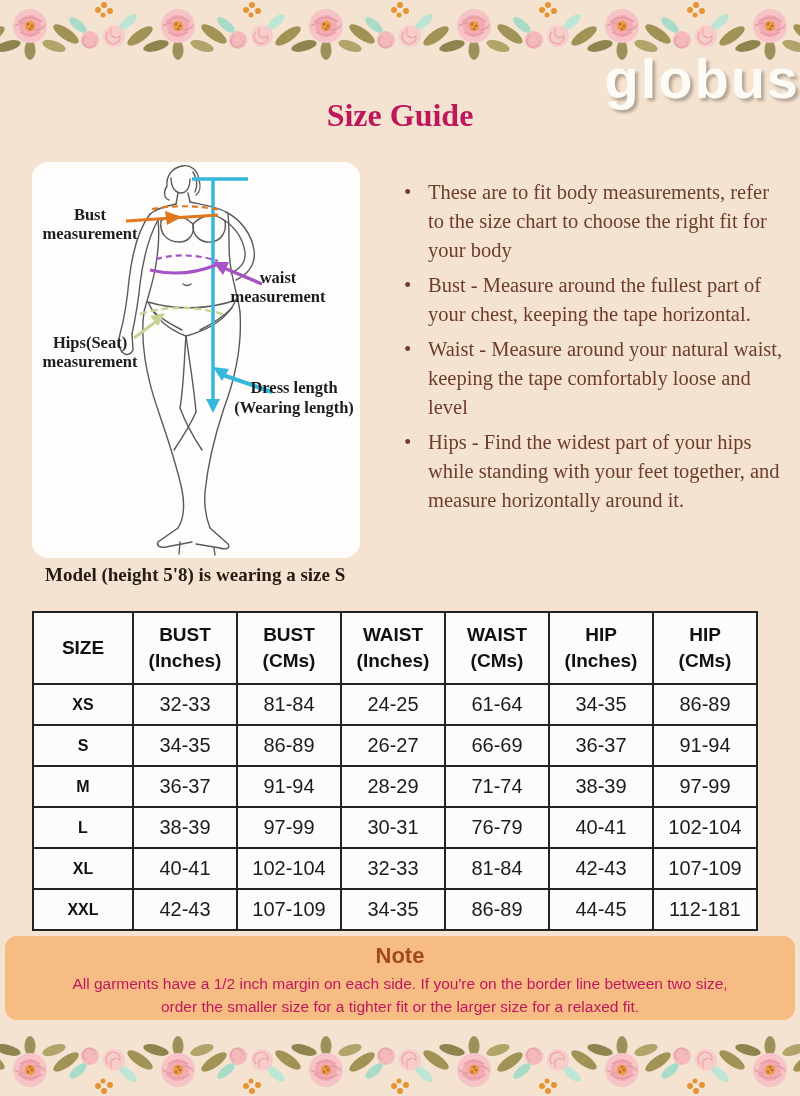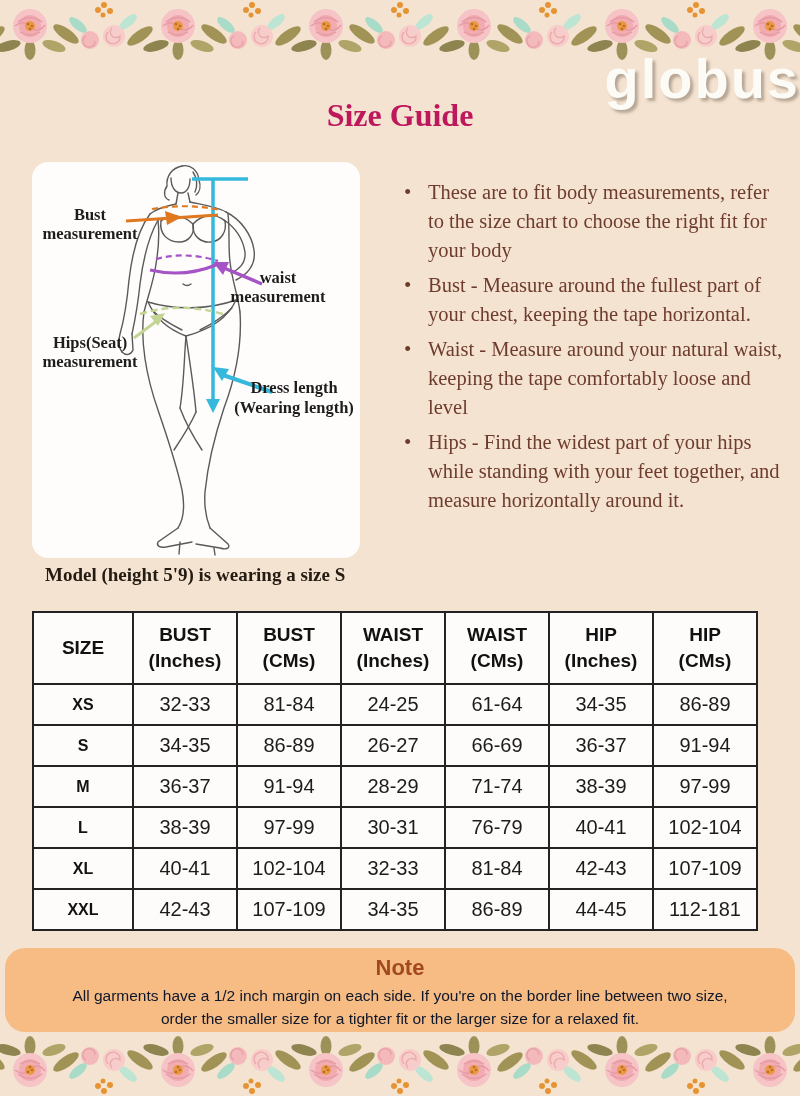--- a/index.html
+++ b/index.html
@@ -55,27 +55,26 @@
   }
   .size-table thead th{height:68px;font-size:19px;font-weight:700;color:#111;}
   .size-table thead .hl{line-height:26px;}
   .size-table .hl:empty{display:none;}
   .size-table tbody th{height:37px;font-size:16px;font-weight:700;color:#111;margin-top:28px;}
   .size-table tbody td{font-size:20px;font-weight:400;color:#1c1c1c;}
   .size-table col.c-size{width:100px;}
 
   .note-band{
     left:5px;top:936px;width:790px;height:84px;background:#f6bc84;
-    border-radius:20px;text-align:center;box-sizing:border-box;padding-top:7px;
+    border-radius:12px;text-align:center;box-sizing:border-box;padding-top:7px;
     font-family:"Liberation Sans",sans-serif;
-    margin-top:12px;
   }
   .note-title{font-size:22px;font-weight:700;color:#a2491f;}
   .note-text{
-    margin:3px auto 0;width:660px;font-size:15.5px;line-height:23px;color:#0f172a;
+    margin:3px auto 0;width:660px;font-size:15.5px;line-height:23px;color:#be185d;
   }
 </style>
 </head>
 <body>
 
 <svg class="floral-layer" width="800" height="1096" viewBox="0 0 800 1096" aria-hidden="true">
   <defs>
     <g id="cluster">
       <ellipse cx="-38" cy="36" rx="15" ry="5.5" fill="#a09355" transform="rotate(-35 -38 36)"></ellipse>
       <ellipse cx="-22" cy="46" rx="13" ry="5" fill="#8e8450" transform="rotate(-15 -22 46)"></ellipse>
@@ -220,21 +219,21 @@
   <li>
     <span class="dot">•</span>
     <span>Waist - Measure around your natural waist, keeping the tape comfortably loose and level</span>
   </li>
   <li>
     <span class="dot">•</span>
     <span>Hips - Find the widest part of your hips while standing with your feet together, and measure horizontally around it.</span>
   </li>
 </ul>
 
-<div class="layer model-note">Model (height 5'9) is wearing a size S</div>
+<div class="layer model-note">Model (height 5'8) is wearing a size S</div>
 
 <table class="layer size-table">
   <colgroup>
       <col class="c-size">
       <col>
       <col>
       <col>
       <col>
       <col>
       <col>

